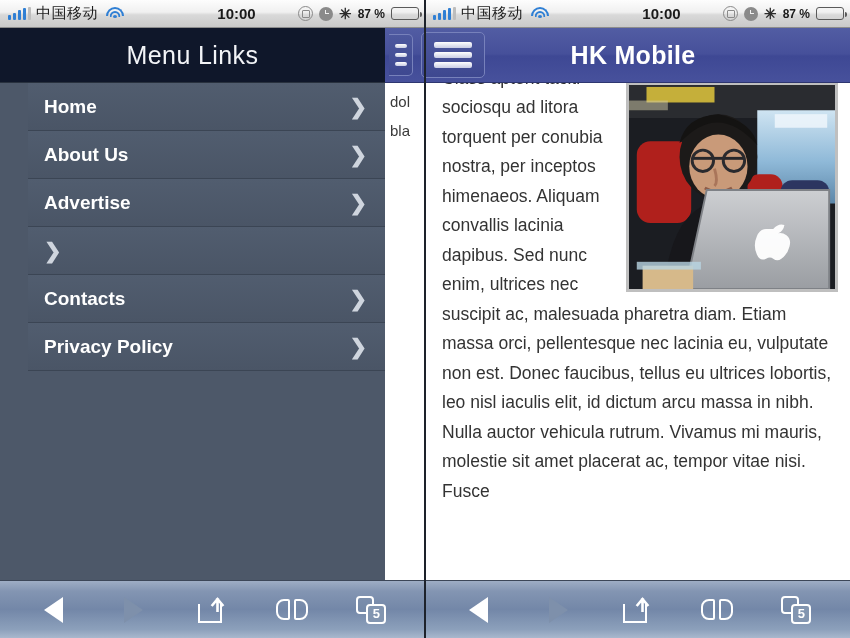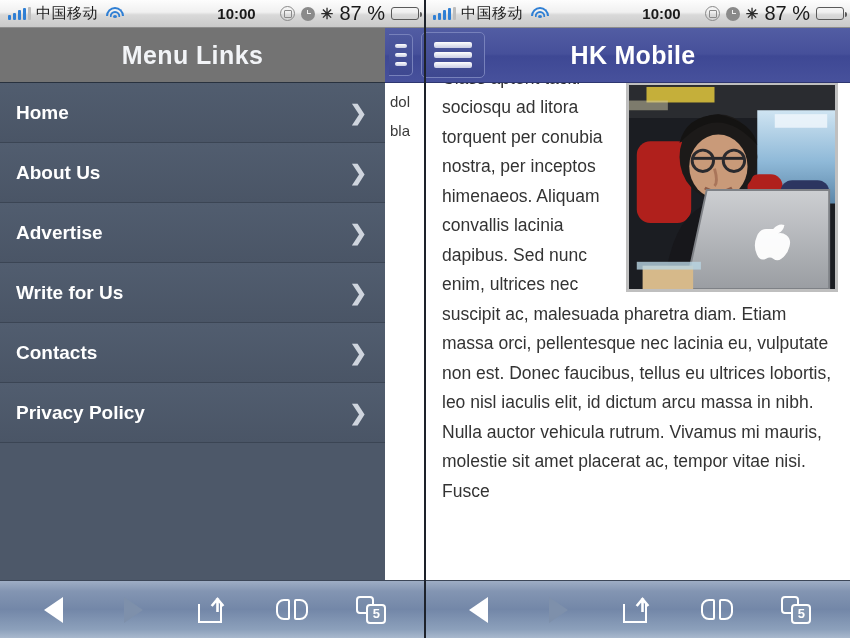--- a/index.html
+++ b/index.html
@@ -31,43 +31,44 @@
   .wifi-ic .w2 { width:11px; height:6px; top:4px; }
   .wifi-ic .w1 { width:4px; height:3px; top:8px; background:#2f7fd4; border:none; border-radius:50%; }
   .sb-time { position:absolute; left:0; right:0; text-align:center; font-size:15px; font-weight:bold;padding-left:48px; }
   .sb-right { margin-left:auto; display:flex; align-items:center; gap:6px; padding-right:6px; }
   .rot-ic { width:15px; height:15px; border:1.6px solid #8a8a8a; border-radius:50%; position:relative; }
   .rot-ic::after { content:""; position:absolute; width:6px; height:6px; border:1.4px solid #8a8a8a; border-radius:1px; left:3px; top:3px; }
   .alarm-ic { width:14px; height:14px; border-radius:50%; background:#8a8a8a; position:relative; }
   .alarm-ic::after{ content:""; position:absolute; width:1.4px; height:4px; background:#f0f0f0; left:6px; top:3px; }
   .alarm-ic::before{ content:""; position:absolute; width:4px; height:1.4px; background:#f0f0f0; left:6px; top:6.5px; }
   .bt-ic { font-size:15px; color:#2b2b2b; line-height:1; font-weight:bold; }
-  .batt-pct { font-size:20px; font-weight:normal; }
+  .batt-pct { font-size:12px; font-weight:bold; }
   .batt { width:28px; height:13px; border:1.5px solid #5a5a5a; border-radius:3px; position:relative; padding:1.5px; }
   .batt::after { content:""; position:absolute; right:-4px; top:3.5px; width:2.5px; height:5px; background:#5a5a5a; border-radius:0 2px 2px 0; }
   .batt-fill { height:100%; width:87%; background:linear-gradient(to bottom,#7ce04a,#3faa16); border-radius:1px; }
 
   
   #body-area { position:absolute; top:28px; left:0; width:850px; height:552px; }
 
   
   .menu-panel { position:absolute; left:0; top:0; width:385px; height:552px; background:#4d5869; overflow:hidden; }
   .menu-title {
-    height:55px; background:#737373; color:#f2f4f7;
+    height:55px; background:#0f172a; color:#f2f4f7;
     display:flex; align-items:center; justify-content:center;
-    font-size:25px; font-weight:bold; letter-spacing:0.4px;
+    font-size:25px; font-weight:normal; letter-spacing:0.4px;
     border-bottom:1px solid #28313e;
   }
   .menu-list { list-style:none; }
   .menu-item {
-    height:60px; display:flex; align-items:center; justify-content:space-between;
+    height:48px; display:flex; align-items:center; justify-content:space-between;
     padding:0 18px 0 16px; color:#fff; font-size:19px; font-weight:bold;
     border-bottom:1px solid #3b4554;
     background:linear-gradient(to bottom,#515d6f 0%,#4a5566 100%);
     cursor:pointer;
+    margin-left:28px;
   }
   .menu-item .chev { font-size:21px; color:#cfd5de; font-weight:bold; }
   .menu-blank { background:#4d5869; }
 
   
   .content-panel { position:absolute; left:385px; top:0; width:465px; height:552px; background:#fff; overflow:hidden; }
   .ghost-col {
     position:absolute; left:0; top:0; width:45px; height:552px;
     background:#fff; color:#3a3a3a; font-size:15px; line-height:29.5px;
     padding-top:29px; padding-left:5px; overflow:hidden; white-space:nowrap;
@@ -196,21 +197,20 @@
         </li>
         <li class="menu-item">
           <span>About Us</span>
           <span class="chev">❯</span>
         </li>
         <li class="menu-item">
           <span>Advertise</span>
           <span class="chev">❯</span>
         </li>
         <li class="menu-item">
-          <span>Write for Us</span>
           <span class="chev">❯</span>
         </li>
         <li class="menu-item">
           <span>Contacts</span>
           <span class="chev">❯</span>
         </li>
         <li class="menu-item">
           <span>Privacy Policy</span>
           <span class="chev">❯</span>
         </li>

